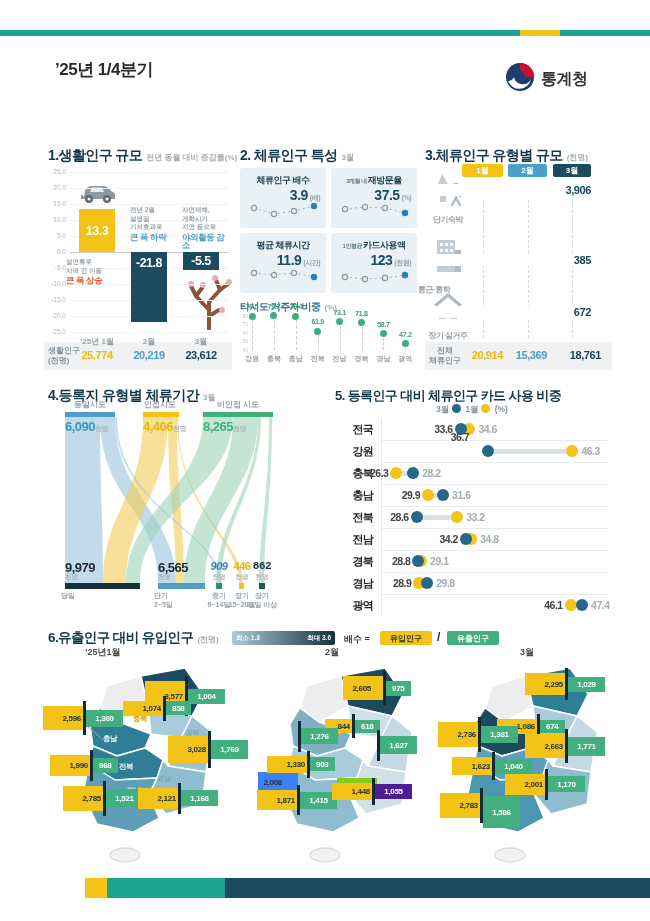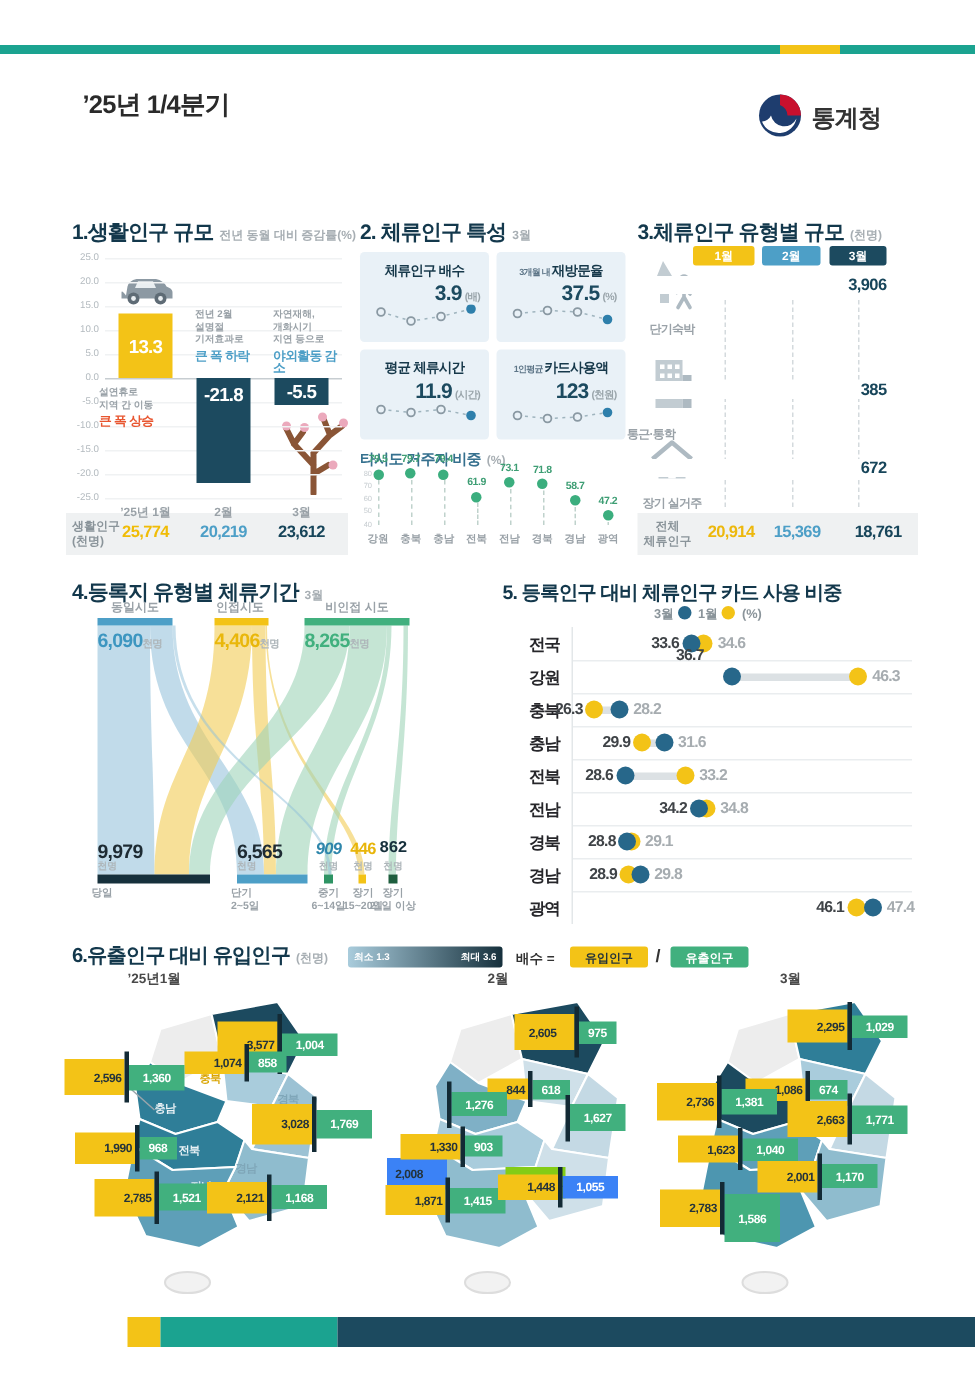--- a/index.html
+++ b/index.html
@@ -498,21 +498,21 @@
       <div class="pbox" style="left: 91.5px; top: 90px; width: 40.5px; height: 21px; background: #84cc16; color: rgb(36, 51, 59); justify-content: flex-end; padding-right: 2px; box-sizing: border-box; margin-top: 26px;">2,111</div>
       <div class="pbox" style="left: 135px; top: 74px; width: 37px; height: 18px; background: rgb(65, 176, 126); color: rgb(255, 255, 255);">1,627</div>
       <div class="pairbar" style="left: 132px; top: 67.5px; height: 31px;"></div>
       <div class="pbox" style="left: 21.5px; top: 93.5px; width: 40.5px; height: 17px; background: rgb(243, 195, 23); color: rgb(36, 51, 59); justify-content: flex-end; padding-right: 2px; box-sizing: border-box;">1,330</div>
       <div class="pbox" style="left: 65px; top: 95px; width: 24.6px; height: 14px; background: rgb(65, 176, 126); color: rgb(255, 255, 255);">903</div>
       <div class="pairbar" style="left: 62px; top: 88.5px; height: 27px;"></div>
       <div class="pbox" style="left: 11.5px; top: 128px; width: 40.5px; height: 20px; background: rgb(243, 195, 23); color: rgb(36, 51, 59); justify-content: flex-end; padding-right: 2px; box-sizing: border-box;">1,871</div>
       <div class="pbox" style="left: 55px; top: 129.5px; width: 37px; height: 17px; background: rgb(65, 176, 126); color: rgb(255, 255, 255);">1,415</div>
       <div class="pairbar" style="left: 52px; top: 123px; height: 30px;"></div>
       <div class="pbox" style="left: 86.5px; top: 120.5px; width: 40.5px; height: 17px; background: rgb(243, 195, 23); color: rgb(36, 51, 59); justify-content: flex-end; padding-right: 2px; box-sizing: border-box;">1,448</div>
-      <div class="pbox" style="left: 130px; top: 121.5px; width: 37px; height: 15px; background: #3b82f6; color: rgb(255, 255, 255);">1,055</div>
+      <div class="pbox" style="left: 130px; top: 121.5px; width: 37px; height: 15px; background: #4c1d95; color: rgb(255, 255, 255);">1,055</div>
       <div class="pairbar" style="left: 127px; top: 115.5px; height: 27px;"></div>
     </div>
     <div class="abs" style="left: 520px; top: 646px; font-size: 9px; font-weight: 800; color: rgb(74, 74, 74);">3월</div>
     <div class="abs" style="left: 430px; top: 662px; width: 190px; height: 210px;">
       <svg width="190" height="210" viewBox="0 0 190 210">
         <g stroke="#FFFFFF" stroke-width="1.4" stroke-linejoin="round">
           <path d="M62,24 L96,14 L103,44 L74,60 L55,46 Z" fill="#EDEDED"></path>
           <path d="M96,14 L140,6 L158,32 L147,54 L103,44 Z" fill="#2F7E98"></path>
           <path d="M103,44 L147,54 L136,76 L106,72 Z" fill="#A9CCDC"></path>
           <path d="M45,62 L55,46 L74,60 L106,72 L100,86 L72,94 L48,84 Z" fill="#1C4A5F"></path>

